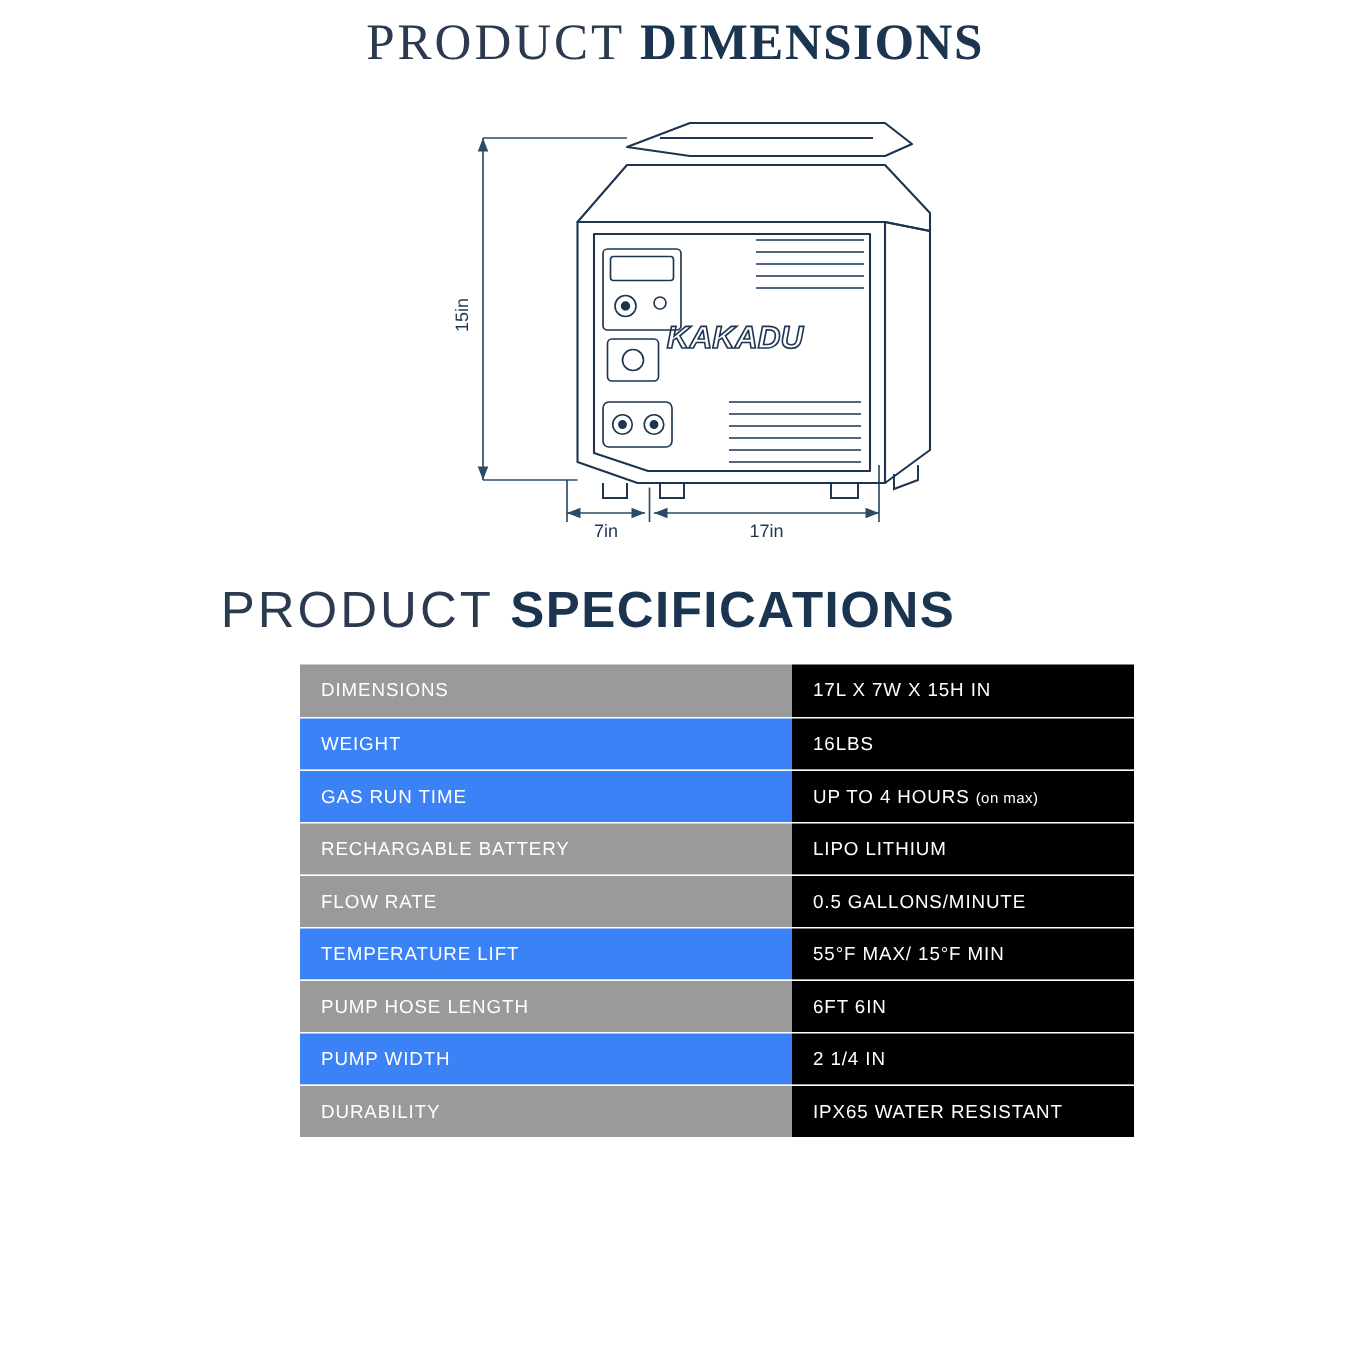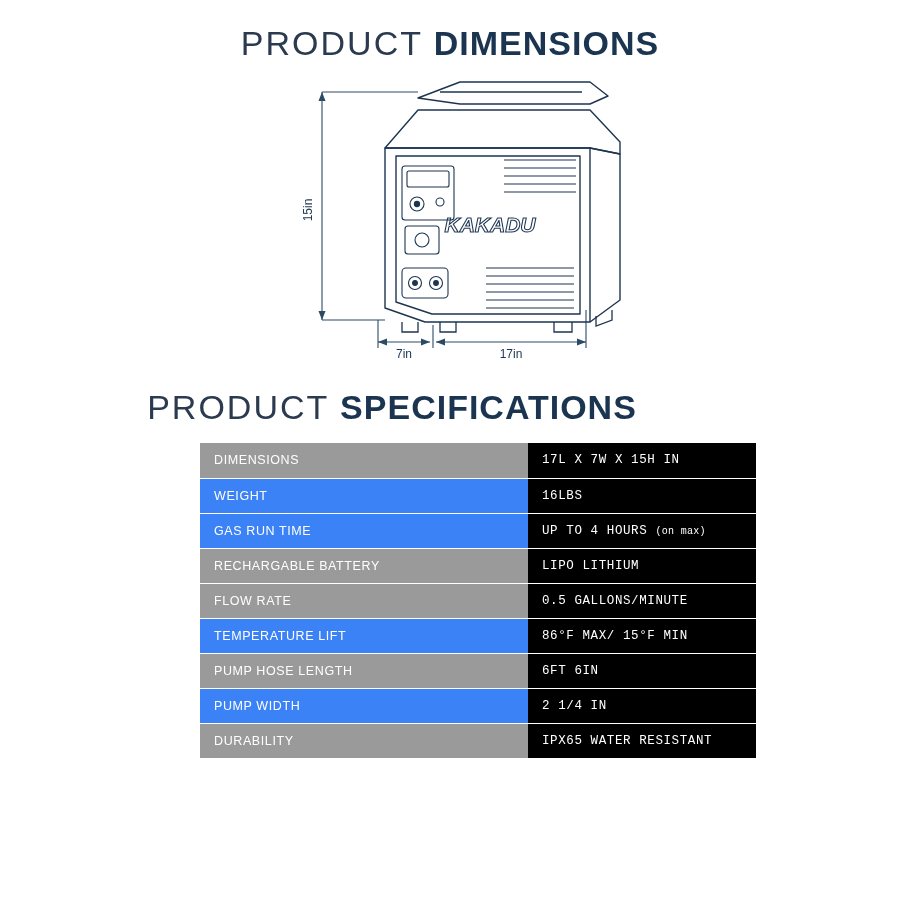--- a/index.html
+++ b/index.html
@@ -31,23 +31,24 @@
   .heading .bold {
     font-weight: 700;
     font-size: 34px;
     color: #1b3category;
     letter-spacing: 1px;
   }
   .heading .bold { color: #1b3450; }
 
   #dimensions-heading {
     position: absolute;
-    top: 24px;
+    top: 10px;
     left: 0;
     width: 900px;
+    font-family: Liberation Serif, serif;
   }
   #specifications-heading {
     position: absolute;
     top: 388px;
     left: 0;
     width: 784px;
   }
 
   
   #diagram {
@@ -76,21 +77,20 @@
     vertical-align: middle;
     border-bottom: 1px solid #ffffff;
   }
   #spec-table td.label {
     width: 300px;
     color: #ffffff;
   }
   #spec-table td.value {
     width: 200px;
     color: #ffffff;
-    font-family: Liberation Mono, monospace;
   }
   tr.band-grey td.label { background: #9a9a9a; }
   tr.band-grey td.value { background: #000000; }
   tr.band-navy td.label { background: #3b82f6; }
   tr.band-navy td.value { background: #000000; margin-left: 23px; }
   td.value .sub {
     font-size: 10px;
     letter-spacing: 0.3px;
   }
 </style>
@@ -205,21 +205,21 @@
       <tr class="band-grey">
         <td class="label">RECHARGABLE BATTERY</td>
         <td class="value">LIPO LITHIUM</td>
       </tr>
       <tr class="band-grey">
         <td class="label">FLOW RATE</td>
         <td class="value">0.5 GALLONS/MINUTE</td>
       </tr>
       <tr class="band-navy">
         <td class="label">TEMPERATURE LIFT</td>
-        <td class="value">86°F MAX/ 15°F MIN</td>
+        <td class="value">55°F MAX/ 15°F MIN</td>
       </tr>
       <tr class="band-grey">
         <td class="label">PUMP HOSE LENGTH</td>
         <td class="value">6FT 6IN</td>
       </tr>
       <tr class="band-navy">
         <td class="label">PUMP WIDTH</td>
         <td class="value">2 1/4 IN</td>
       </tr>
       <tr class="band-grey">

